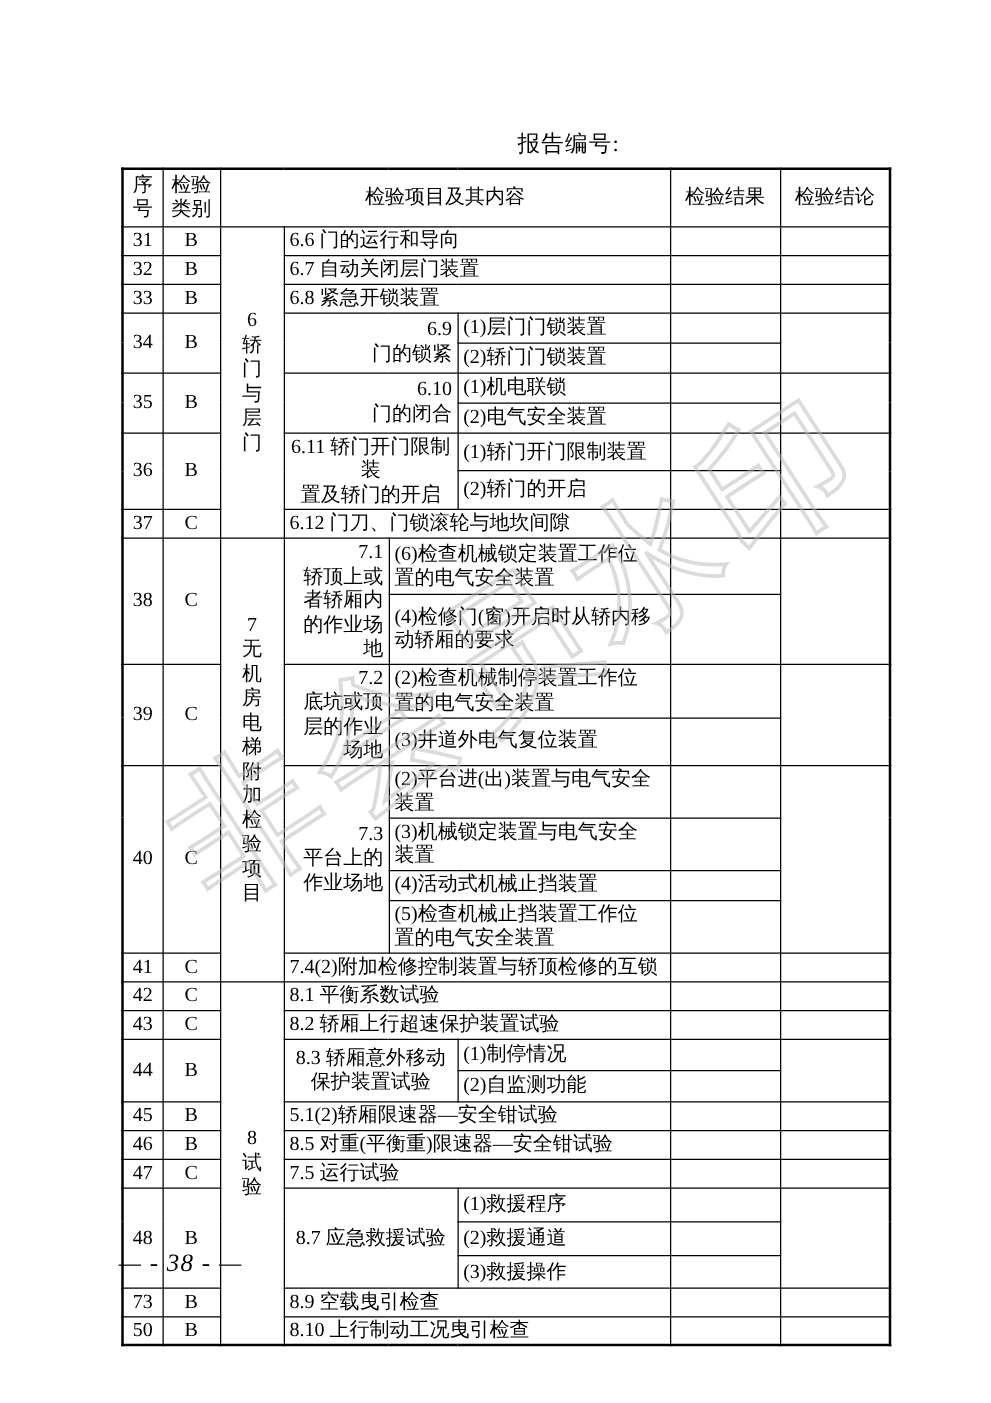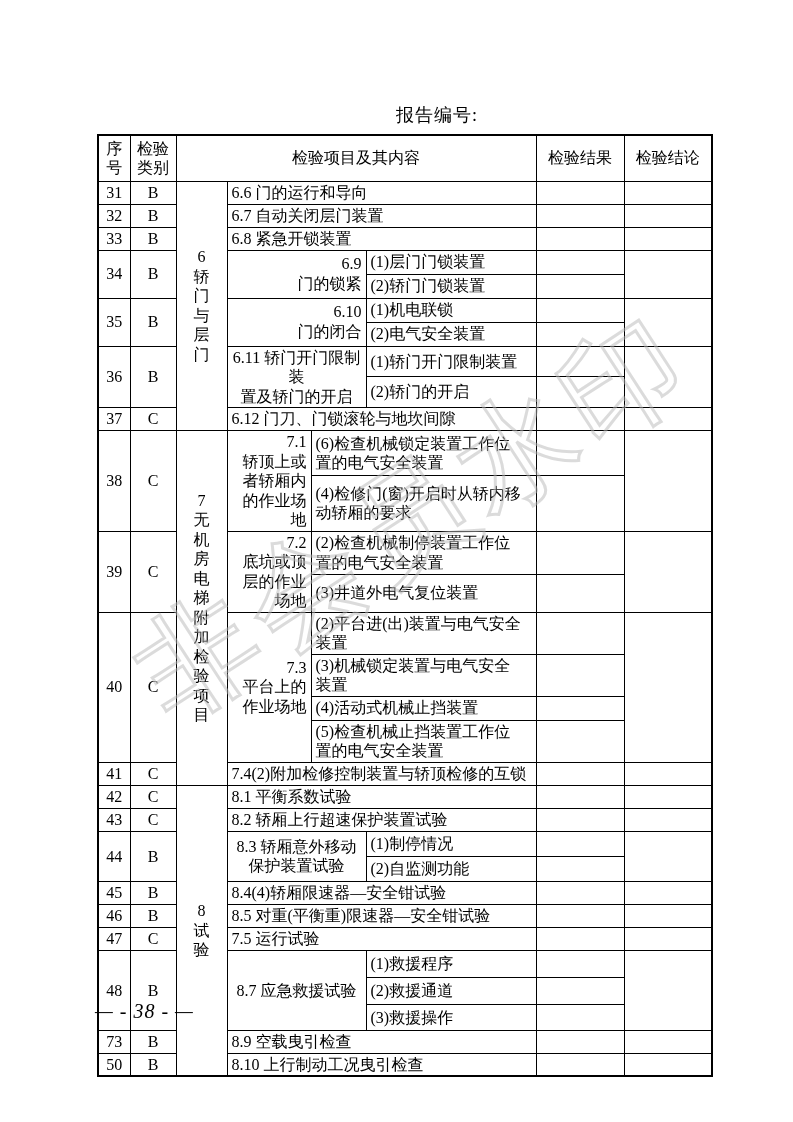--- a/index.html
+++ b/index.html
@@ -3,21 +3,21 @@
 <meta charset="utf-8">
 <style>
   * { box-sizing: border-box; }
   html,body { margin:0; padding:0; }
   body {
     width:793px; height:1122px; background:#ffffff; position:relative;
     font-family:"Liberation Serif","DejaVu Serif",serif; color:#000;
     overflow:hidden;
   }
   .report-no {
-    position:absolute; left:396px; top:103px;
+    position:absolute; left:414px; top:103px;
     font-size:18px; letter-spacing:1px;text-align:center;
   }
   table.insp {
     position:absolute; left:97px; top:134px; width:614px;
     border-collapse:collapse; table-layout:fixed;
     border:2px solid #000;
   }
   table.insp td, table.insp th {
     border:1px solid #000;
     padding:1px 4px;
@@ -257,21 +257,21 @@
       <td></td>
       <td rowspan="2"></td>
     </tr>
     <tr style="height:25px">
       <td>(2)自监测功能</td>
       <td></td>
     </tr>
     <tr style="height:23px">
       <td class="c">45</td>
       <td class="c">B</td>
-      <td colspan="3">8.4(4)轿厢限速器—安全钳试验</td>
+      <td colspan="3">5.1(2)轿厢限速器—安全钳试验</td>
       <td></td>
       <td></td>
     </tr>
     <tr style="height:23px">
       <td class="c">46</td>
       <td class="c">B</td>
       <td colspan="3">8.5  对重(平衡重)限速器—安全钳试验</td>
       <td></td>
       <td></td>
     </tr>

